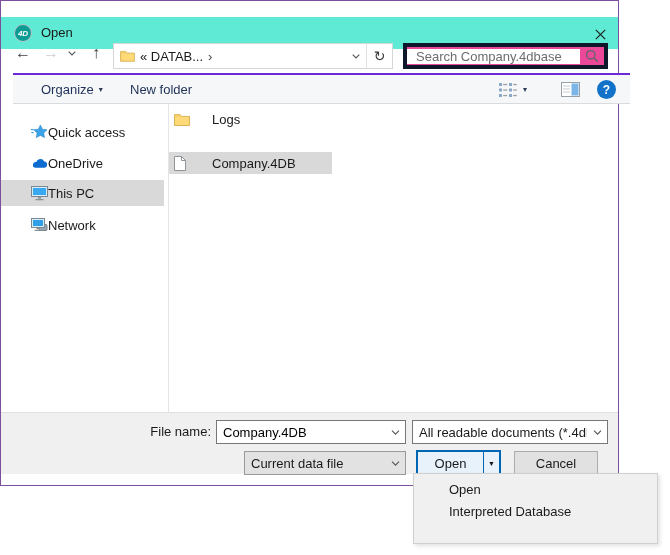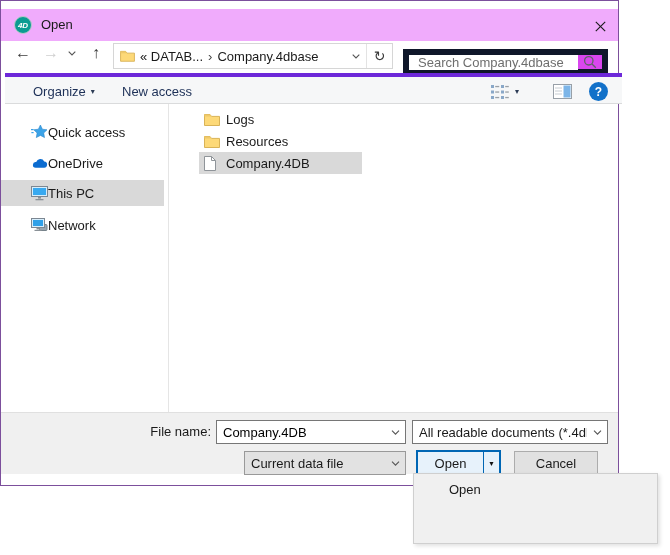--- a/index.html
+++ b/index.html
@@ -1,61 +1,61 @@
 <!DOCTYPE html>
 <html><head>
 <meta charset="utf-8">
 <style>
   * { margin:0; padding:0; box-sizing:border-box; }
   html,body { width:670px; height:555px; background:#fff; font-family:"Liberation Sans", sans-serif; font-size:13px; color:#1a1a1a; }
   #window { position:absolute; left:0; top:0; width:619px; height:486px; background:#fff; border:1px solid #7c4f9c; }
 
   
-  #titlebar { position:absolute; left:0; top:8px; width:100%; height:32px; background:#f0abfc; }
+  #titlebar { position:absolute; left:0; top:16px; width:100%; height:32px; background:#5eead4; }
   #app-logo { position:absolute; left:13px; top:7px; width:18px; height:18px; border-radius:50%; background:#0a9c92; border:1px solid #bcc7cb; color:#fff; font-size:8px; font-weight:bold; font-style:italic; display:flex; align-items:center; justify-content:center; }
   #window-title { position:absolute; left:40px; top:8px; font-size:13px; }
   #close-btn { position:absolute; left:584px; top:5px; width:30px; height:24px; display:flex; align-items:center; justify-content:center; cursor:default; }
 
   
   #nav-row { position:absolute; left:0; top:36px; width:100%; height:32px; }
   .nav-glyph { position:absolute; top:0; height:32px; display:flex; align-items:center; justify-content:center; font-size:16px; }
   #back-btn   { left:8px;  width:28px; color:#3b3b3b; }
   #fwd-btn    { left:38px; width:24px; color:#cfcfcf; }
   #recent-btn { left:62px; width:18px; }
   #up-btn     { left:82px; width:26px; color:#3b3b3b; }
   #address-box { position:absolute; left:112px; top:6px; width:280px; height:26px; border:1px solid #d6d6d6; background:#fff; display:flex; align-items:center; }
   #address-box .crumb-icon { margin:0 5px 0 6px; display:flex; }
   .crumb { white-space:pre; }
   .crumb-sep { margin:0 5px; color:#444; }
   #addr-spacer { flex:1; }
   #addr-chevron { width:20px; display:flex; justify-content:center; }
   #refresh-btn { width:26px; height:24px; border-left:1px solid #e3e3e3; display:flex; align-items:center; justify-content:center; color:#3b3b3b; font-size:14px; }
-  #search-box { position:absolute; left:402px; top:12px; width:205px; height:26px; border:6px solid #0f172a; background:#d946ef; display:flex; align-items:center; }
+  #search-box { position:absolute; left:402px; top:6px; width:205px; height:26px; border:4px solid #0f172a; background:#ec4899; display:flex; align-items:center; }
   #search-input { flex:1; border:none; outline:none; font-family:"Liberation Sans",sans-serif; font-size:13px; padding:0 4px 0 9px; color:#333; min-width:0; }
   #search-input::placeholder { color:#6e6e6e; opacity:1; }
   #search-icon { width:24px; display:flex; justify-content:center; }
 
   
-  #toolbar { position:absolute; left:4px; top:72px; width:100%; height:31px; background:#f6f7f8; border-top:4px solid #6d28d9; border-bottom:1px solid #dadbdc; color:#1d3057; }
+  #toolbar { position:absolute; left:12px; top:72px; width:100%; height:31px; background:#f6f7f8; border-top:2px solid #6d28d9; border-bottom:1px solid #dadbdc; color:#1d3057; }
   .tool-item { position:absolute; top:0; height:29px; display:flex; align-items:center; gap:5px; }
   #organize-btn { left:28px; }
   #new-folder-btn { left:117px; }
   #views-btn { left:486px; gap:6px; }
   #pane-btn { left:548px; }
   #help-btn { position:absolute; left:584px; top:5px; width:19px; height:19px; border-radius:50%; background:#1271c9; color:#fff; font-weight:bold; font-size:12px; display:flex; align-items:center; justify-content:center; }
   .caret { font-size:8px; color:#2b3b55; }
 
   
   #main { position:absolute; left:0; top:103px; width:100%; height:308px; background:#fff; }
   #v-divider { position:absolute; left:167px; top:0; width:1px; height:308px; background:#e5e5e5; }
   .side-item { position:absolute; left:0; width:163px; height:26px; display:flex; align-items:center; }
   .side-item.sel { background:#d9d9d9; }
   .side-item .icon { width:17px; margin-left:30px; display:flex; }
   .side-item .lbl { }
-  .file-row { position:absolute; left:198px; width:163px; height:22px; display:flex; align-items:center; }
+  .file-row { position:absolute; left:168px; width:163px; height:22px; display:flex; align-items:center;gap:16px; }
   .file-row.sel { background:#d9d9d9; }
   .file-row .icon { width:17px; margin-left:5px; display:flex; }
   .file-row .lbl { margin-left:5px; }
 
   
   #footer { position:absolute; left:0; top:411px; width:100%; height:62px; background:#f0f0f0; border-top:1px solid #e0e0e0; }
   #file-name-label { position:absolute; left:100px; top:7px; width:110px; height:24px; line-height:24px; text-align:right; }
   .combo { position:absolute; height:24px; background:#fff; border:1px solid #767676; display:flex; align-items:center; }
   #file-name-combo { left:215px; top:7px; width:190px; }
   #file-name-input { flex:1; border:none; outline:none; background:transparent; font-family:"Liberation Sans",sans-serif; font-size:13px; padding:0 2px 0 6px; min-width:0; }
@@ -107,21 +107,20 @@
 
     <div id="address-box">
       <span class="crumb-icon">
         <svg width="15" height="12" viewBox="0 0 16 13">
             <path d="M0.5 1.5 L6 1.5 L7.5 3.4 L15.5 3.4 L15.5 12.2 L0.5 12.2 Z" fill="#fdd978" stroke="#d9b357"></path>
             <path d="M0.5 1.5 L6 1.5 L7.5 3.4 L0.5 3.4 Z" fill="#efc96a"></path>
           </svg>
       </span>
       <span class="crumb">« DATAB...</span>
       <span class="crumb-sep">›</span>
-      <span class="crumb">Company.4dbase</span>
       <span id="addr-spacer"></span>
       <span id="addr-chevron">
         <svg width="8" height="5" viewBox="0 0 8 5">
             <polyline points="0.7,0.7 4,4 7.3,0.7" fill="none" stroke="#555" stroke-width="1.1"></polyline>
           </svg>
       </span>
       <span id="refresh-btn">
           <span>↻</span>
         </span>
     </div>
@@ -136,21 +135,21 @@
       </span>
     </div>
   </div>
 
   <div id="toolbar">
     <div id="organize-btn" class="tool-item">
       <span>Organize</span>
       <span class="caret">▾</span>
     </div>
     <div id="new-folder-btn" class="tool-item">
-      <span>New access</span>
+      <span>New folder</span>
     </div>
     <div id="views-btn" class="tool-item">
       <svg width="18" height="14" viewBox="0 0 18 14">
         <g fill="#8aa8c8">
             <rect x="0" y="0" width="3" height="3"></rect>
             <rect x="0" y="5.5" width="3" height="3"></rect>
             <rect x="0" y="11" width="3" height="3"></rect>
             <rect x="10" y="0" width="3" height="3"></rect>
             <rect x="10" y="5.5" width="3" height="3"></rect>
             <rect x="10" y="11" width="3" height="3"></rect>
@@ -229,29 +228,20 @@
 
     <div class="file-row" style="top:4px">
       <span class="icon">
         <svg width="16" height="13" viewBox="0 0 16 13">
             <path d="M0.5 1.5 L6 1.5 L7.5 3.4 L15.5 3.4 L15.5 12.5 L0.5 12.5 Z" fill="#fdd978" stroke="#d9b357"></path>
             <path d="M0.5 1.5 L6 1.5 L7.5 3.4 L0.5 3.4 Z" fill="#efc96a"></path>
           </svg>
       </span>
       <span class="lbl">Logs</span>
     </div>
-    <div class="file-row" style="top:26px">
-      <span class="icon">
-        <svg width="16" height="13" viewBox="0 0 16 13">
-            <path d="M0.5 1.5 L6 1.5 L7.5 3.4 L15.5 3.4 L15.5 12.5 L0.5 12.5 Z" fill="#fdd978" stroke="#d9b357"></path>
-            <path d="M0.5 1.5 L6 1.5 L7.5 3.4 L0.5 3.4 Z" fill="#efc96a"></path>
-          </svg>
-      </span>
-      <span class="lbl">Resources</span>
-    </div>
     <div class="file-row sel" style="top:48px">
       <span class="icon">
         <svg width="12" height="15" viewBox="0 0 12 15">
             <path d="M0.5 0.5 H7.5 L11.5 4.5 V14.5 H0.5 Z" fill="#fff" stroke="#8f9499"></path>
             <path d="M7.5 0.5 V4.5 H11.5" fill="none" stroke="#8f9499"></path>
           </svg>
       </span>
       <span class="lbl">Company.4DB</span>
     </div>
   </div>
@@ -298,13 +288,16 @@
     <div id="cancel-btn">
       <span>Cancel</span>
     </div>
   </div>
 </div>
 
 <div id="open-menu">
   <div class="menu-item">
     <span class="mlbl">Open</span>
   </div>
+  <div class="menu-item">
+    <span class="mlbl">Interpreted Database</span>
+  </div>
 </div>
 
 </body></html>

